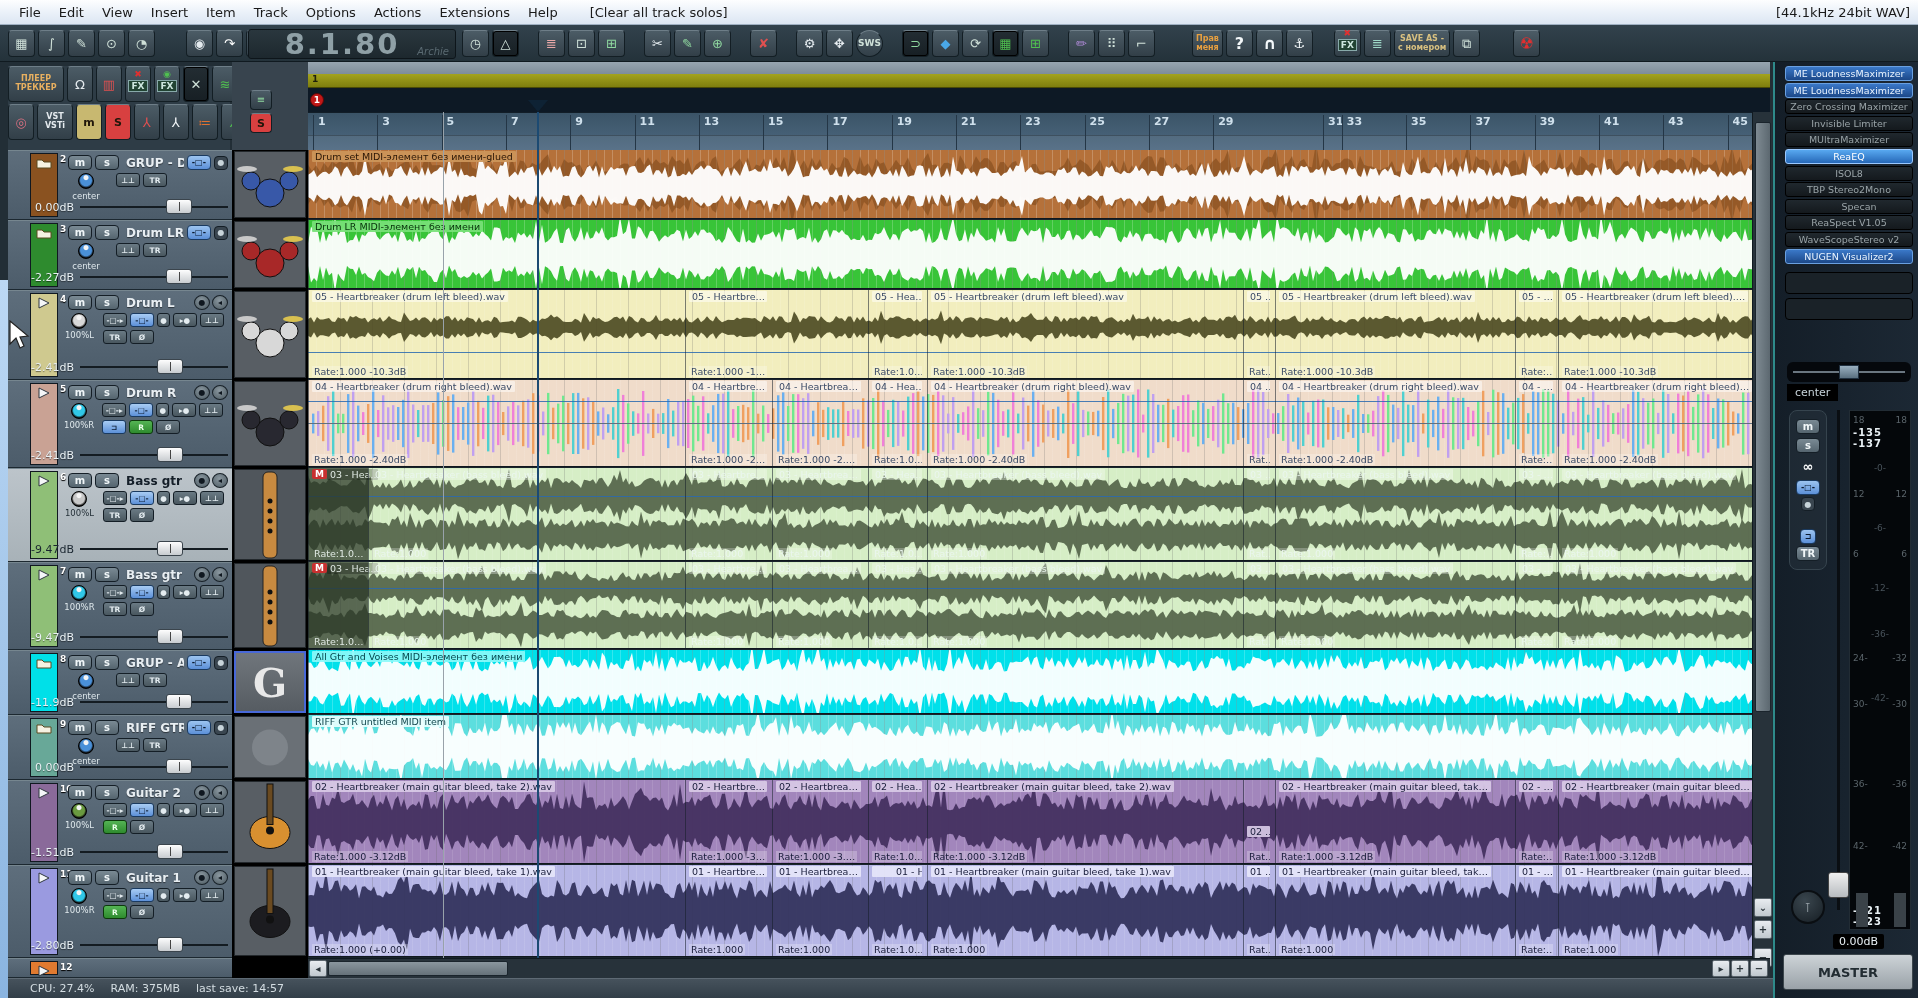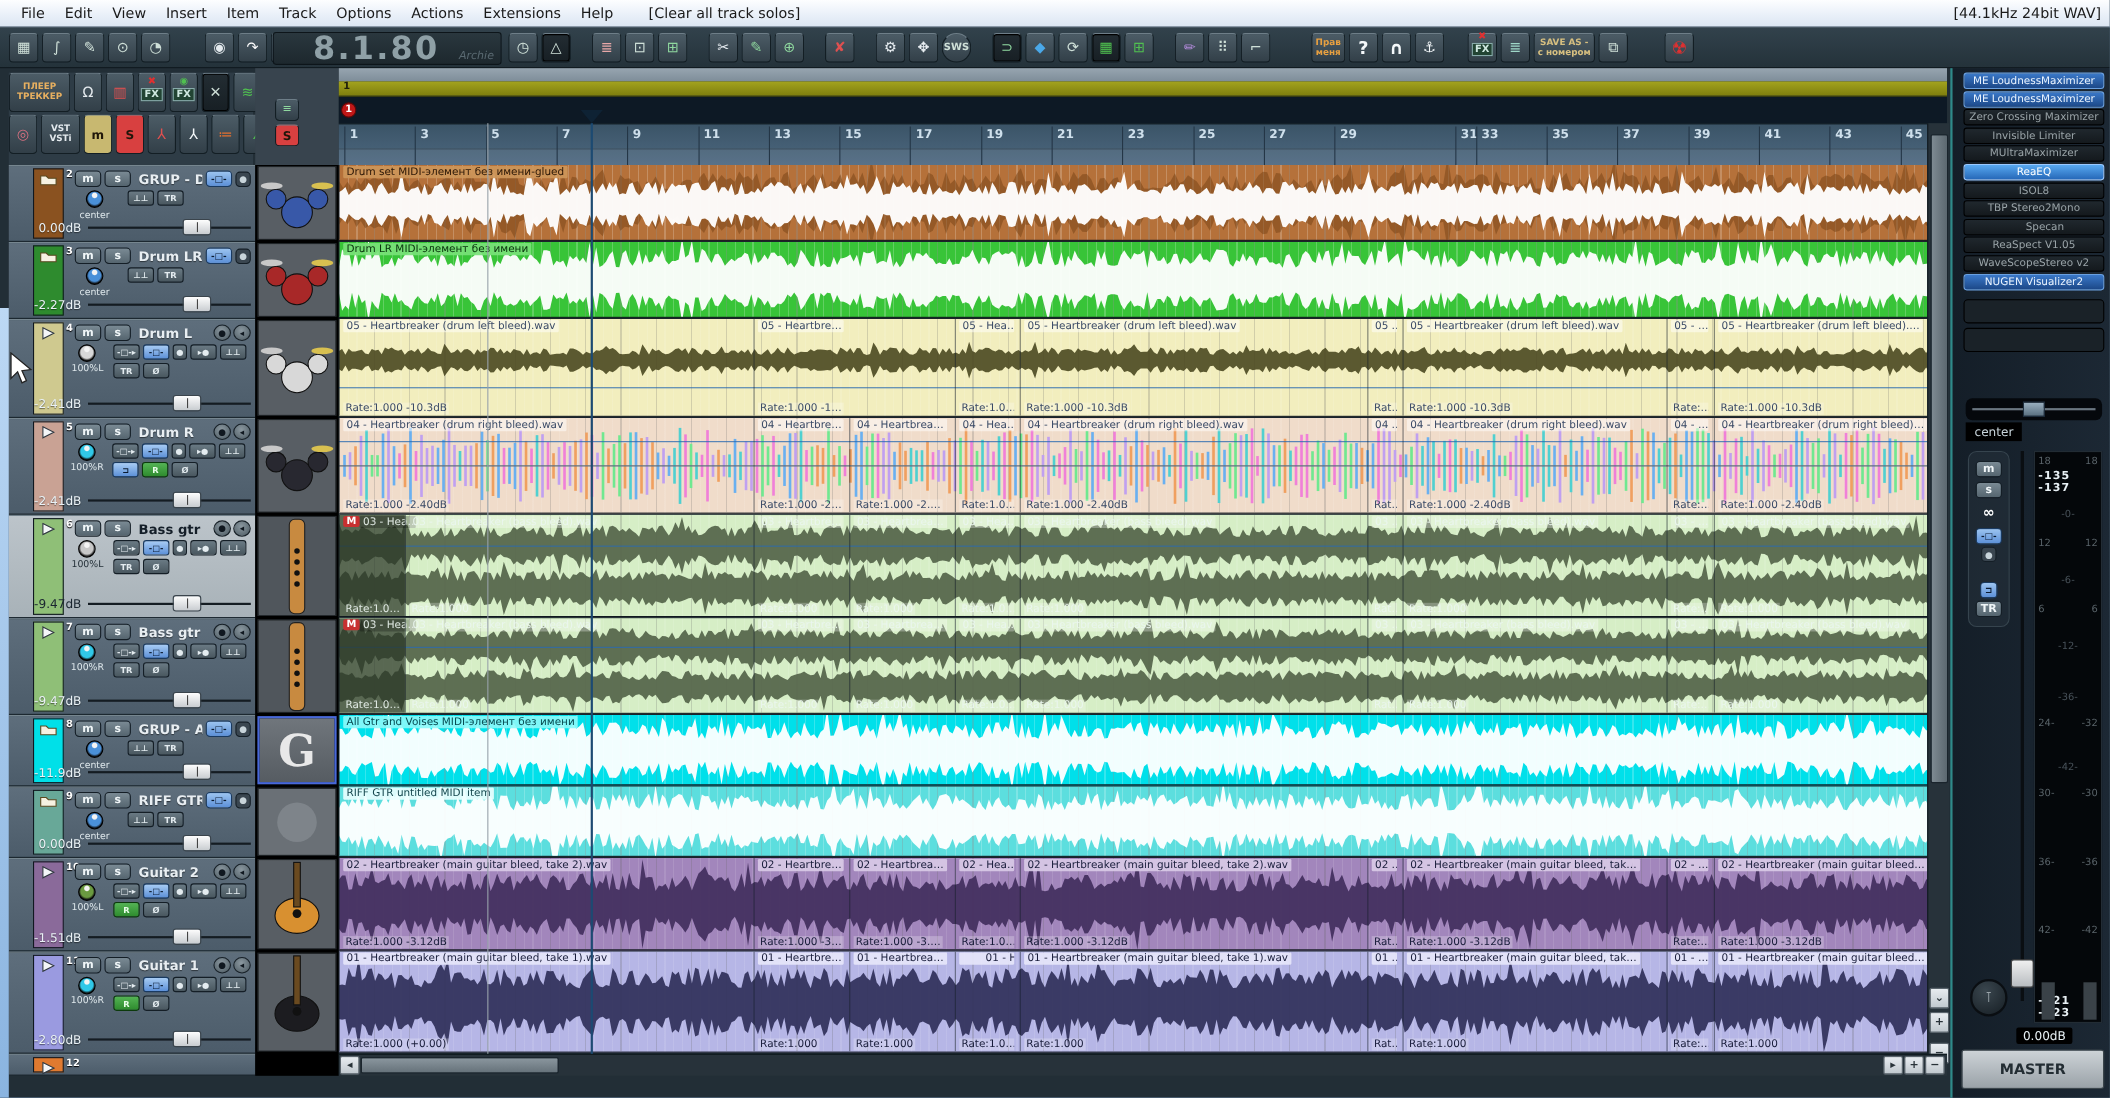--- a/index.html
+++ b/index.html
@@ -1269,21 +1269,21 @@
         </div>
         <div class="item" style="left: 560px; width: 59px;">
           <div class="chip" style="background: rgba(216, 202, 230, 0.92); color: rgb(24, 28, 58);">02 - Hea…</div>
           <div class="rate" style="color: rgb(24, 28, 58); background: rgba(255, 255, 255, 0.25);">Rate:1.0…</div>
         </div>
         <div class="item" style="left: 619px; width: 316px;">
           <div class="chip" style="background: rgba(216, 202, 230, 0.92); color: rgb(24, 28, 58);">02 - Heartbreaker (main guitar bleed, take 2).wav</div>
           <div class="rate" style="color: rgb(24, 28, 58); background: rgba(255, 255, 255, 0.25);">Rate:1.000 -3.12dB</div>
         </div>
         <div class="item" style="left: 935px; width: 32px;">
-          <div class="chip" style="background: rgba(216, 202, 230, 0.92); color: rgb(24, 28, 58);">02 …</div>
+          <div class="chip" style="background: rgba(216, 202, 230, 0.92); color: rgb(24, 28, 58); margin-top: 45px;">02 …</div>
           <div class="rate" style="color: rgb(24, 28, 58); background: rgba(255, 255, 255, 0.25);">Rat…</div>
         </div>
         <div class="item" style="left: 967px; width: 240px;">
           <div class="chip" style="background: rgba(216, 202, 230, 0.92); color: rgb(24, 28, 58);">02 - Heartbreaker (main guitar bleed, tak…</div>
           <div class="rate" style="color: rgb(24, 28, 58); background: rgba(255, 255, 255, 0.25);">Rate:1.000 -3.12dB</div>
         </div>
         <div class="item" style="left: 1207px; width: 43px;">
           <div class="chip" style="background: rgba(216, 202, 230, 0.92); color: rgb(24, 28, 58);">02 - …</div>
           <div class="rate" style="color: rgb(24, 28, 58); background: rgba(255, 255, 255, 0.25);">Rate:…</div>
         </div>
@@ -1407,37 +1407,42 @@
           <span>6</span>
           <span>6</span>
         </div>
         <div class="mrow c" style="top: 172px;">-12-</div>
         <div class="mrow c" style="top: 218px;">-36-</div>
         <div class="mrow" style="top: 242px;">
           <span>24-</span>
           <span>-32</span>
         </div>
         <div class="mrow c" style="top: 282px;">-42-</div>
-        <div class="mrow" style="top: 306px; text-align: center;">
+        <div class="mrow" style="top: 288px; text-align: center;">
           <span>30-</span>
           <span>-30</span>
         </div>
         <div class="mrow" style="top: 368px;">
           <span>36-</span>
           <span>-36</span>
         </div>
         <div class="mrow" style="top: 430px;">
           <span>42-</span>
           <span>-42</span>
         </div>
         <div class="mrow pk" style="top: 494px;">-121 -123</div>
         <div class="msig" style="left: 6px;"></div>
         <div class="msig" style="left: 44px;"></div>
       </div>
     <div id="mgain">0.00dB</div>
     <div id="master-btn">MASTER</div>
   </div>
 
+  <div id="statusbar">
+    <span>CPU: 27.4%</span>
+    <span>RAM: 375MB</span>
+    <span>last save: 14:57</span>
+  </div>
   <div id="winedge"></div>
   <svg id="cursor" width="22" height="30">
       <path d="M2 1 L2 24 L8 18 L12 28 L16 26 L12 17 L20 16 Z" fill="#fff" stroke="#222" stroke-width="1.2"></path>
     </svg>
 </div>
 
 </body></html>

